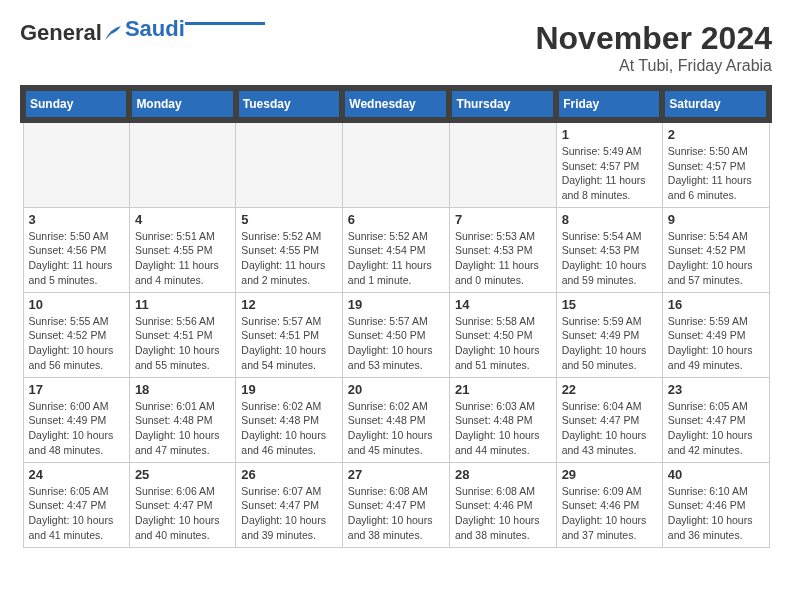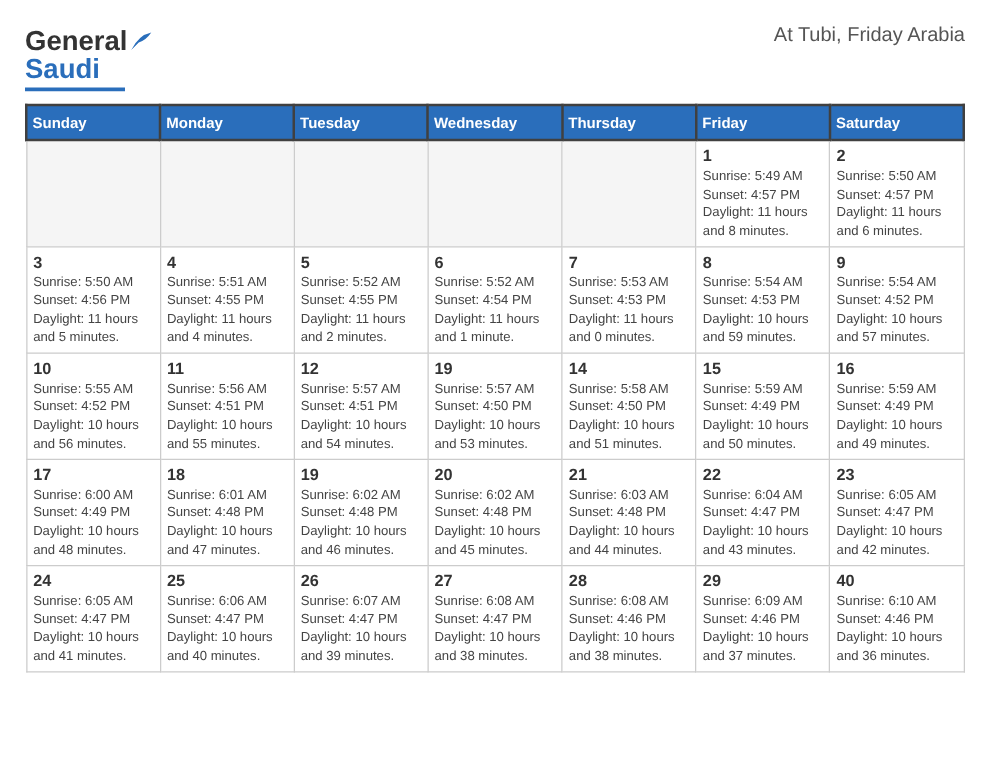--- a/index.html
+++ b/index.html
@@ -11,21 +11,20 @@
       padding: 20px;
     }
     .header-area {
       display: flex;
       justify-content: space-between;
       align-items: flex-start;
       margin-bottom: 10px;
     }
     .logo {
       display: flex;
-      flex-direction: column;
       align-items: flex-start;
     }
     .logo-line {
       height: 3px;
       background: #2a6ebb;
       width: 100%;
       margin-top: 2px;
     }
     .title-area {
       text-align: right;
@@ -44,21 +43,21 @@
       border-collapse: collapse;
       font-size: 11px;
     }
     .calendar th {
       background: #2a6ebb;
       color: #fff;
       padding: 6px 4px;
       text-align: left;
       font-size: 12px;
       font-weight: bold;
-      border: 2px solid #404040;
+      border: 6px solid #404040;
     }
     .calendar td {
       border: 1px solid #ccc;
       vertical-align: top;
       padding: 4px 5px;
       height: 85px;
       width: 108px;
       background: #fff;
     }
     .calendar td.empty {
@@ -88,20 +87,21 @@
     <div style="display:flex; align-items:center;">
       <span style="font-size:22px; font-weight:bold; color:#333;">General</span>
       <svg width="22" height="22" viewBox="0 0 22 22" style="margin-left:1px;">
         <path d="M2 18 Q8 6 18 4 Q14 10 8 12 Z" fill="#2a6ebb"></path>
       </svg>
     </div>
     <div style="font-size:22px; font-weight:bold; color:#2a6ebb; margin-top:-4px;">Saudi</div>
     <div class="logo-line" style="width:80px;"></div>
   </div>
   <div class="title-area">
+    <div class="month-title">November 2024</div>
     <div class="location-title">At Tubi, Friday Arabia</div>
   </div>
 </div>
 
 <table class="calendar">
   <thead>
     <tr id="weekday-header">
         <th>Sunday</th>
         <th>Monday</th>
         <th>Tuesday</th>

